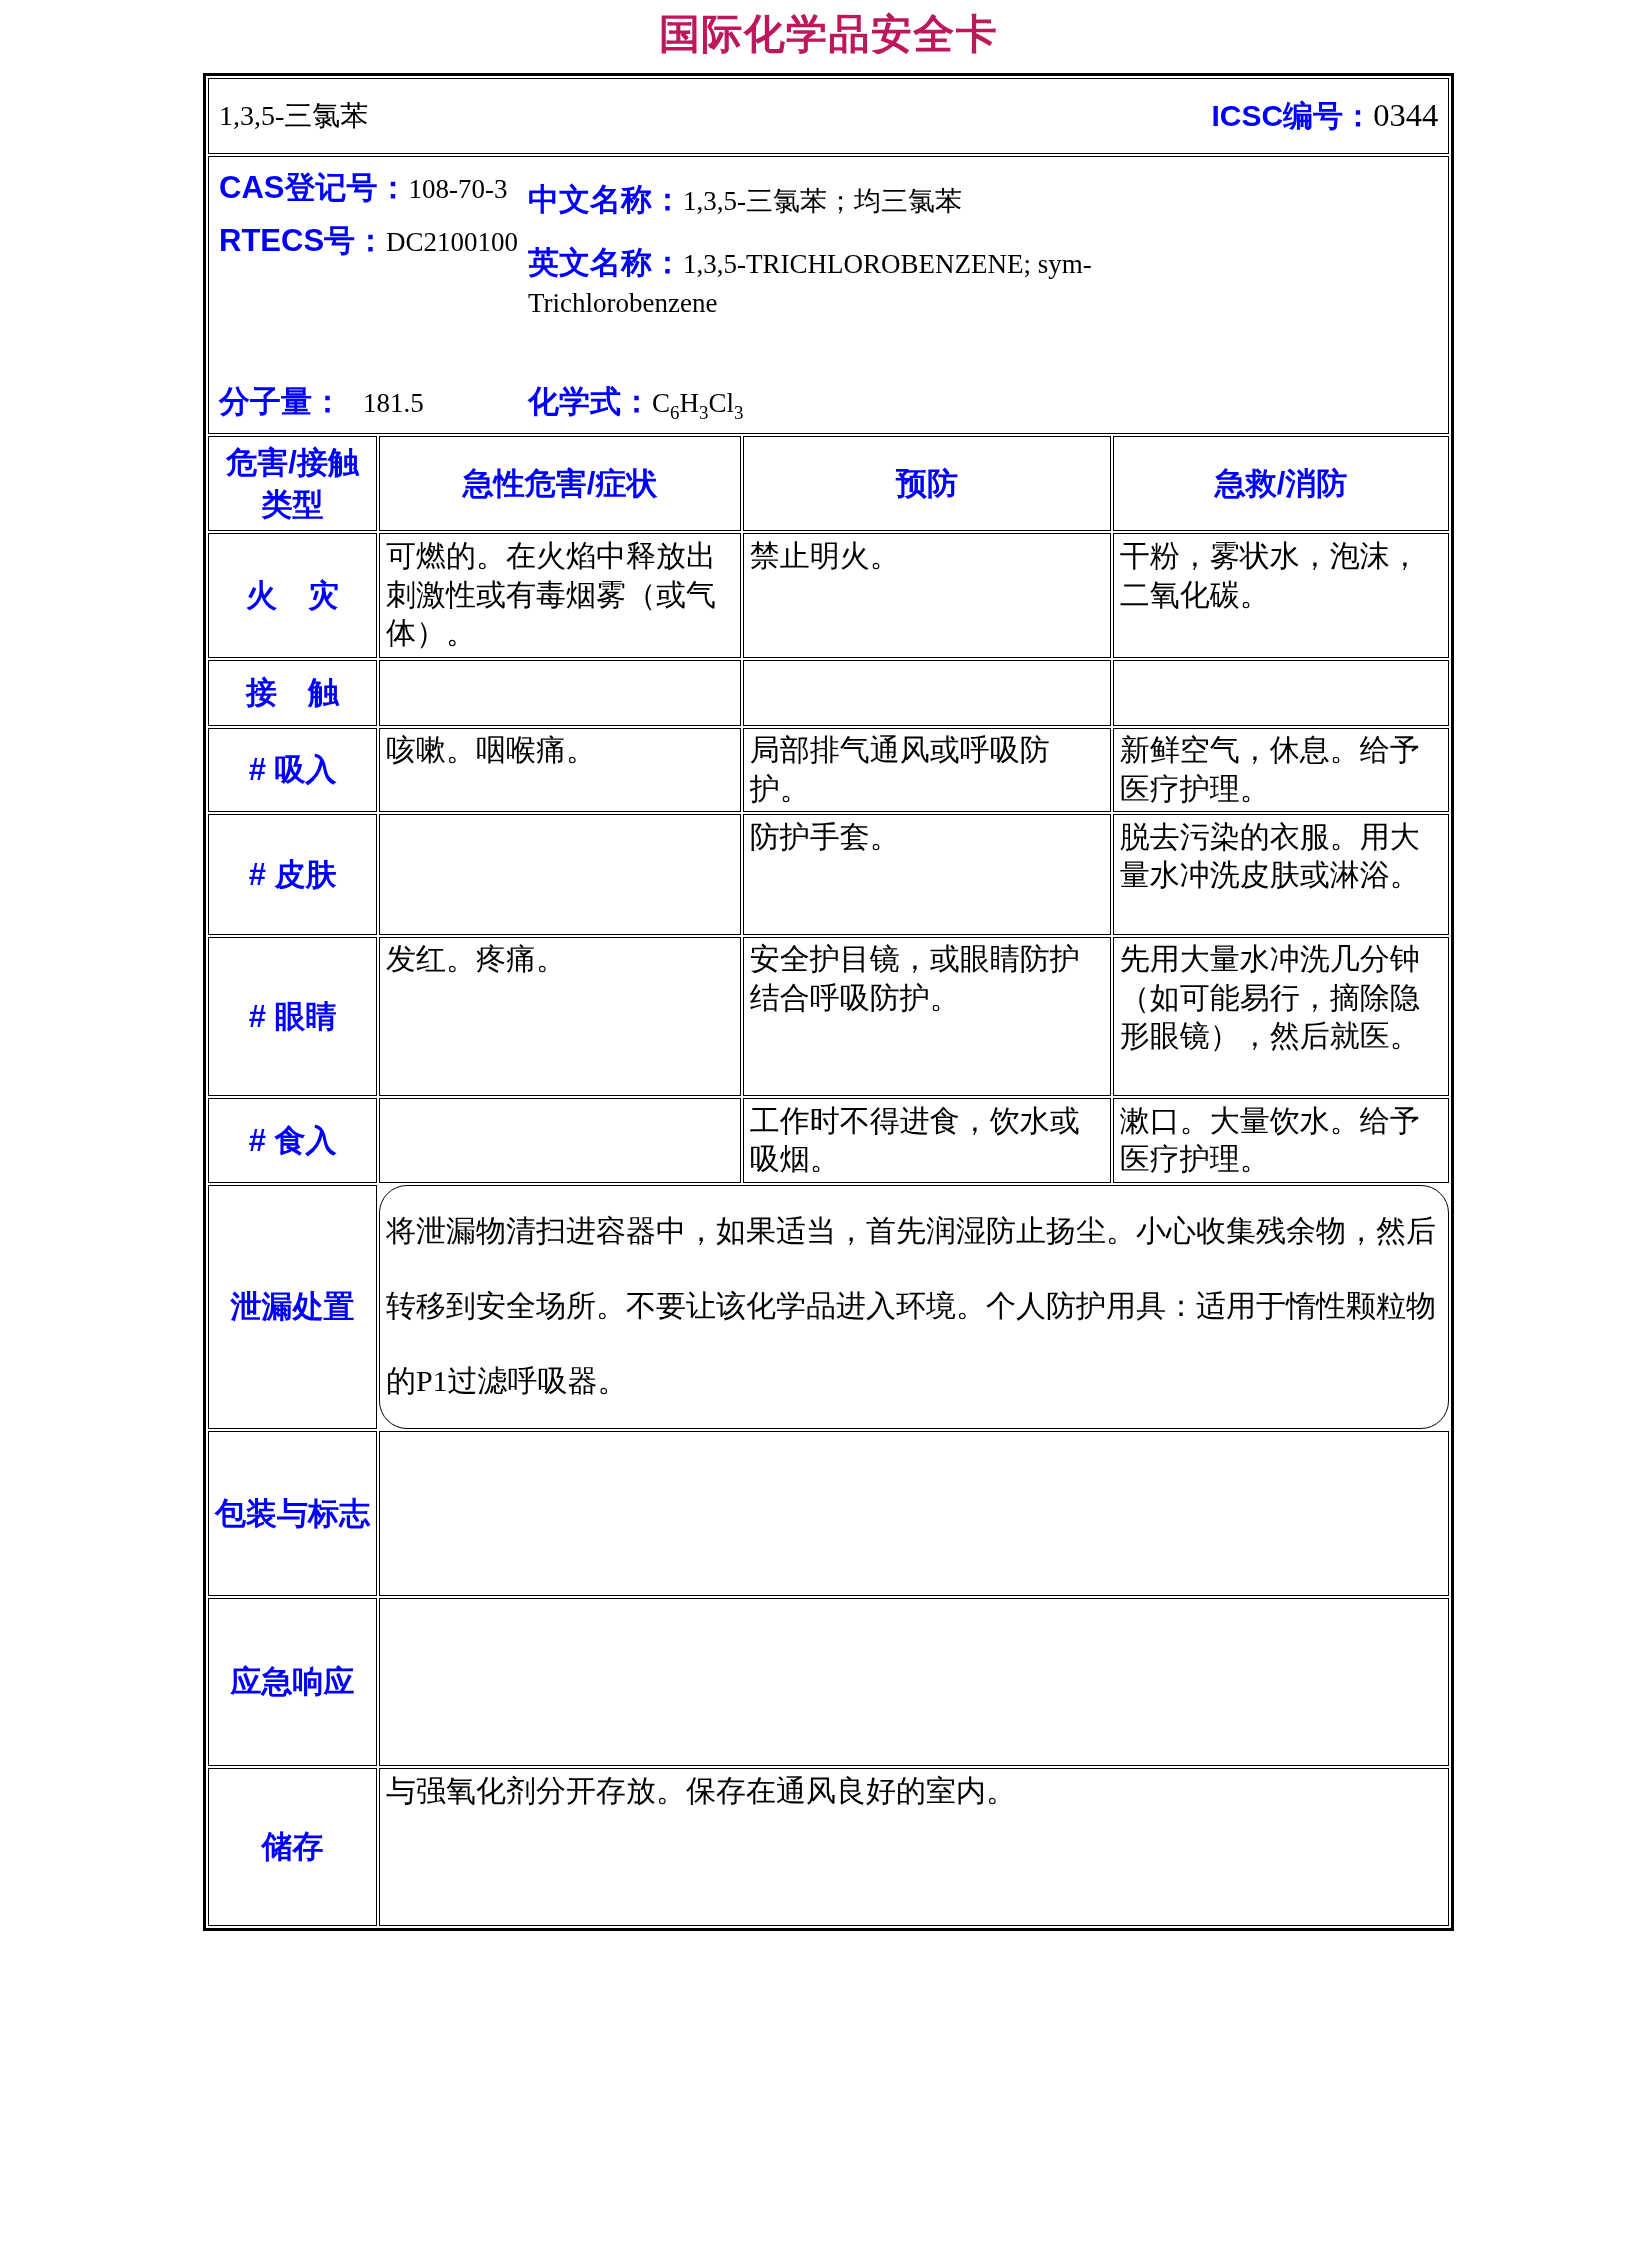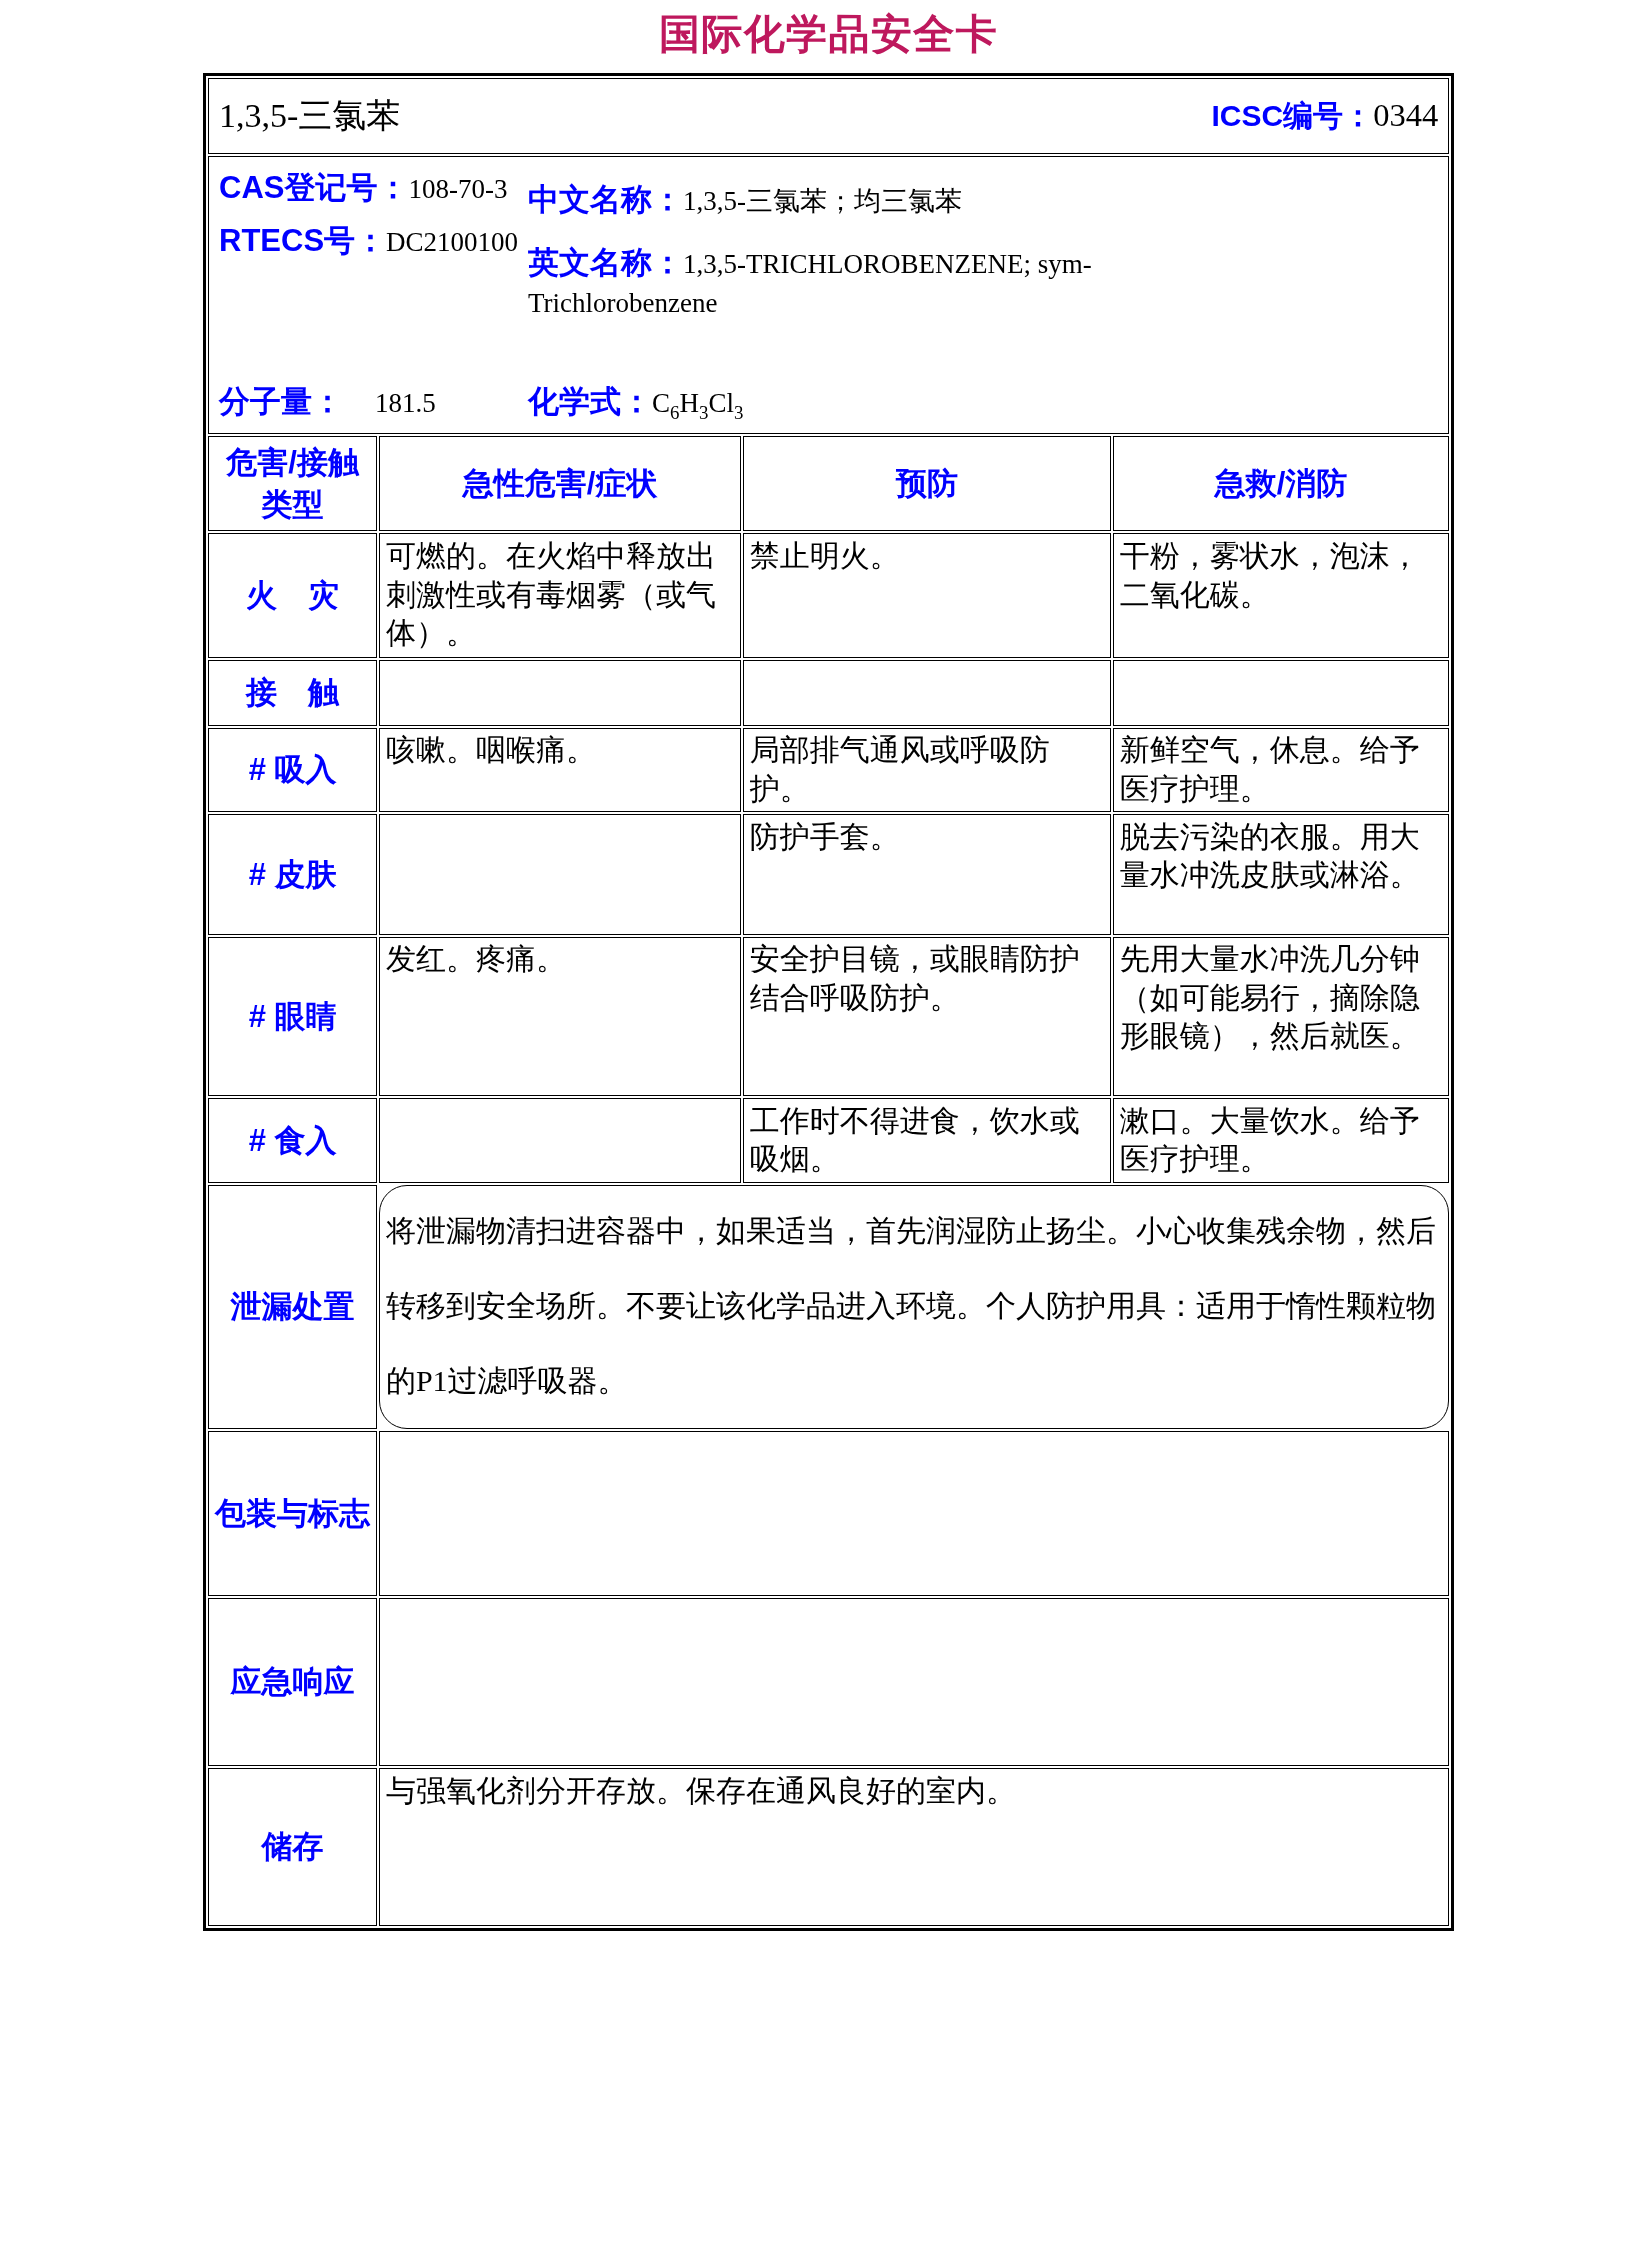--- a/index.html
+++ b/index.html
@@ -54,39 +54,39 @@
   td.name-row {
     height: 68px;
     vertical-align: middle;
   }
   .name-row-inner {
     display: flex;
     justify-content: space-between;
     align-items: center;
     padding: 0 4.2px;
   }
-  .chem-name { font-size: 34px; }
+  .chem-name { font-size: 28px; }
   .icsc-label { font-size: 30px; }
   .icsc-number { font-size: 32.5px; }
   
   td.info-row {
     height: 276px;
     position: relative;
     padding: 0;
   }
   .abs { position: absolute; white-space: nowrap; }
   .pos-cas    { left: 10px; top: 11.3px; }
   .pos-rtecs  { left: 10px; top: 64px; }
   .pos-molw   { left: 10px; bottom: 11.3px; }
   .pos-zhname { left: 319px; top: 23px; }
   .pos-enname { left: 319px; top: 86px; width: 714px; white-space: normal; }
   .pos-formula{ left: 319px; bottom: 11.3px; }
   .info-label { font-size: 31px; }
   .info-value { font-size: 27px; }
-  .molw-value { margin-left: 32px; }
+  .molw-value { margin-left: 20px; }
   sub.fml {
     font-size: 70%;
     vertical-align: baseline;
     position: relative;
     top: 0.38em;
   }
   
   td.head-cell {
     height: 88px;
     vertical-align: middle;

